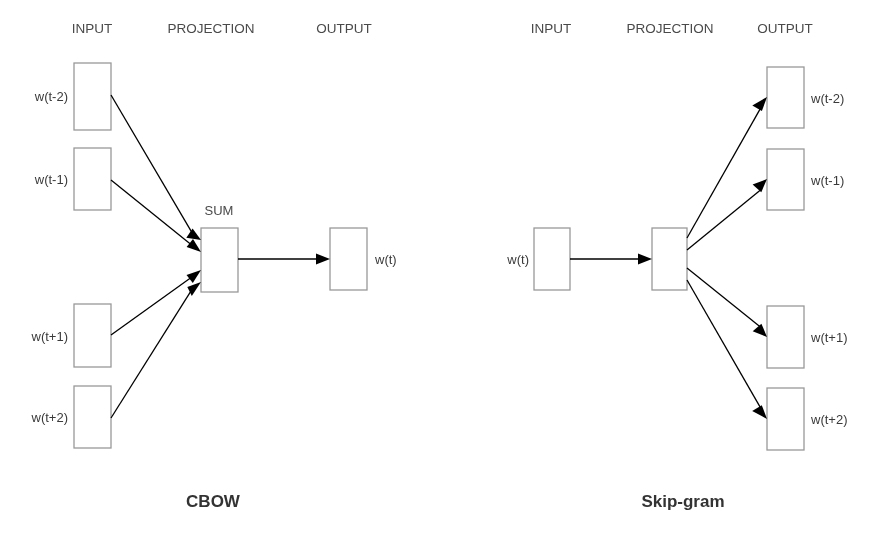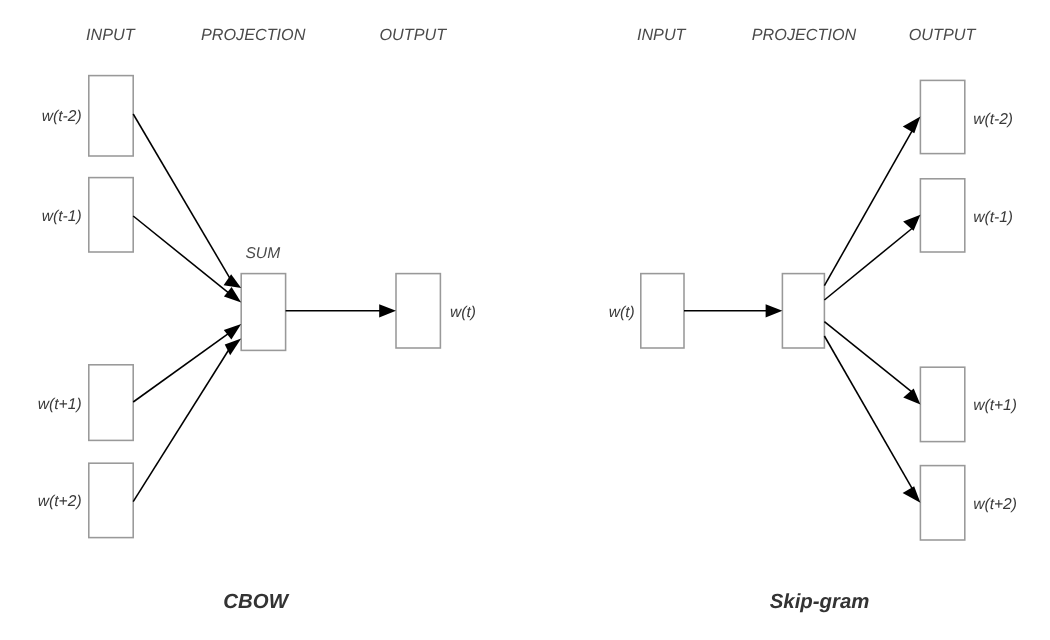--- a/index.html
+++ b/index.html
@@ -12,21 +12,20 @@
     height: 533px;
     font-family: "Liberation Sans", sans-serif;
     color: #3a3a3a;
     overflow: hidden;
   }
   #diagram-root {
     position: relative;
     width: 875px;
     height: 533px;
     background: #ffffff;
-    font-style: italic;
   }
   svg.figure {
     display: block;
     width: 875px;
     height: 533px;
   }
   .node-box {
     fill: #ffffff;
     stroke: #999999;
     stroke-width: 1.3;

